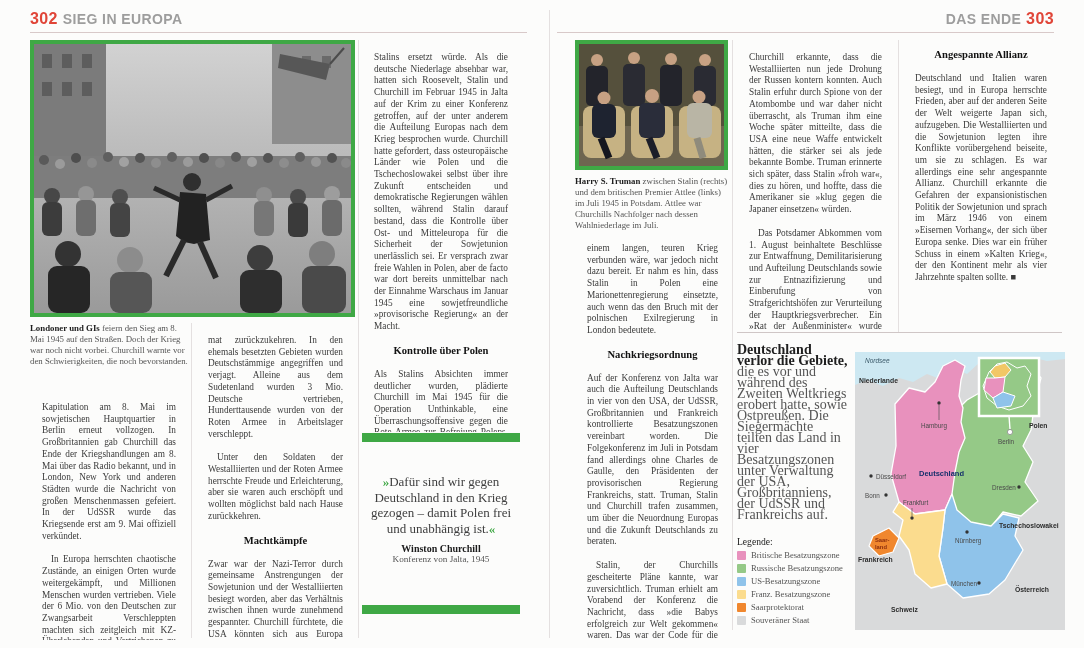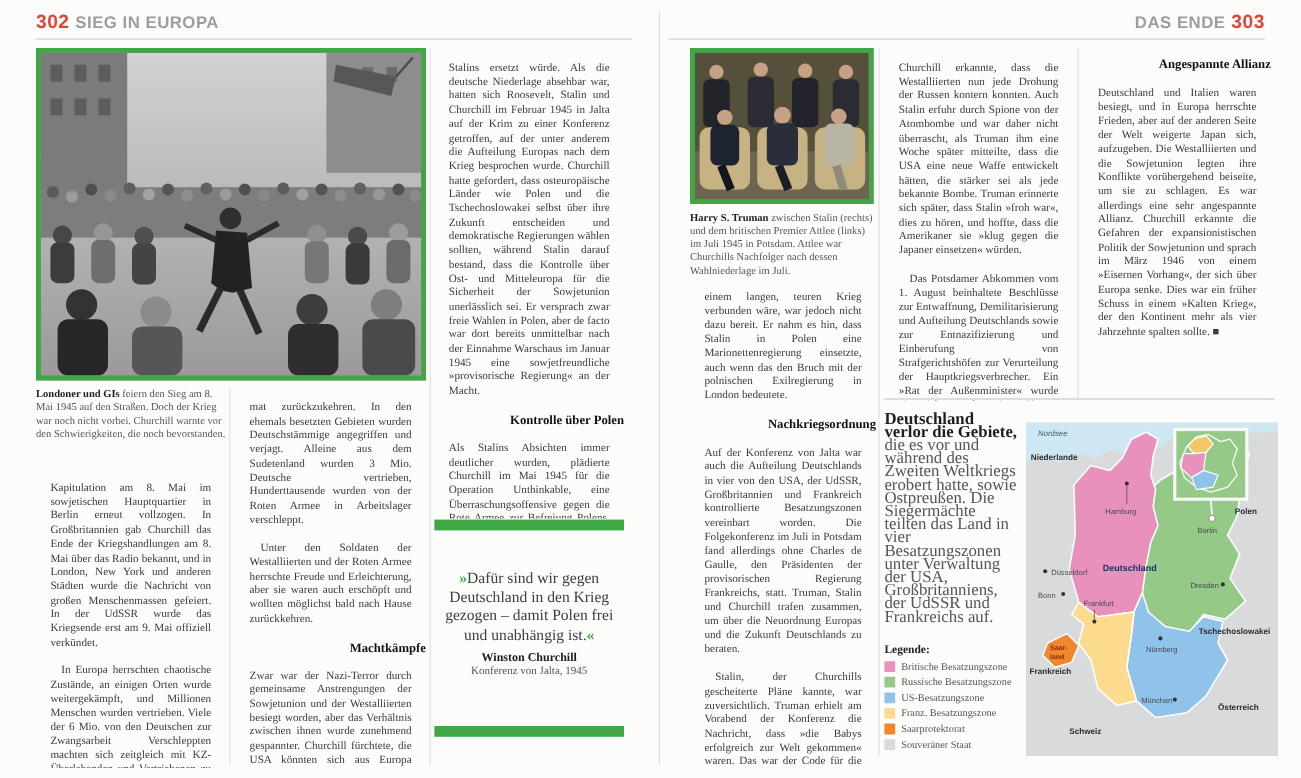--- a/index.html
+++ b/index.html
@@ -16,36 +16,36 @@
   .vrule{position:absolute;width:1px;background:#e4e0e0;}
   .hrule{position:absolute;height:1px;background:#cfc6c6;}
   
   .photo{position:absolute;border:4px solid #3fa845;background:#888;line-height:0;}
   
   .col{position:absolute;text-align:justify;font-size:9.3px;line-height:11.7px;
        color:#3b3b3b;overflow:hidden;}
   .col p{margin:12px;}
   .col p.ind{text-indent:9px;}
   .col h4{font-family:"Liberation Serif",serif;font-size:10.6px;line-height:12px;
-          margin:9px 0 2px 0;color:#121212;text-align:right;}
+          margin:9px 0 2px 0;color:#121212;text-align:center;}
   .caption{font-size:8.8px;line-height:11px;color:#555;text-align:left;}
   .caption .lead{font-weight:bold;color:#1e1e1e;}
   
   .quote-block{position:absolute;text-align:center;}
   .gbar{position:absolute;left:0;right:0;height:9px;background:#3fa845;}
   .gbar.top{top:0;} .gbar.bot{bottom:0;}
   .q-text{margin-top:41px;font-size:13px;line-height:15.5px;color:#3e3e3e;}
   .q-mark{color:#3fa845;font-weight:bold;}
   .q-author{margin-top:7px;font-weight:bold;font-size:10px;color:#1c1c1c;}
   .q-src{font-size:9.2px;color:#555;}
   
   .map-caption{position:absolute;font-size:14px;line-height:11px;color:#555;text-align:left;}
   .map-caption .lead{font-weight:bold;color:#1e1e1e;}
   .legend{position:absolute;font-family:"Liberation Serif",serif;}
-  .legend .lg-title{font-weight:bold;font-size:9.6px;color:#222;margin-bottom:3px;}
+  .legend .lg-title{font-weight:normal;font-size:9.6px;color:#222;margin-bottom:3px;}
   .lg-row{display:flex;align-items:flex-end;margin-bottom:3px;}
   .lg-sw{width:9px;height:9px;border-radius:1px;margin-right:5px;flex:0 0 auto;background:#ccc;}
   .lg-lb{font-size:8.6px;color:#555;white-space:nowrap;}
   .mapbox{position:absolute;line-height:0;}
   svg text{font-family:"Liberation Sans","DejaVu Sans",sans-serif;}
   .city{font-size:6.3px;fill:#4a4a4a;}
   .country{font-size:6.8px;font-weight:bold;fill:#2c2c2c;}
 </style>
 </head>
 <body>

